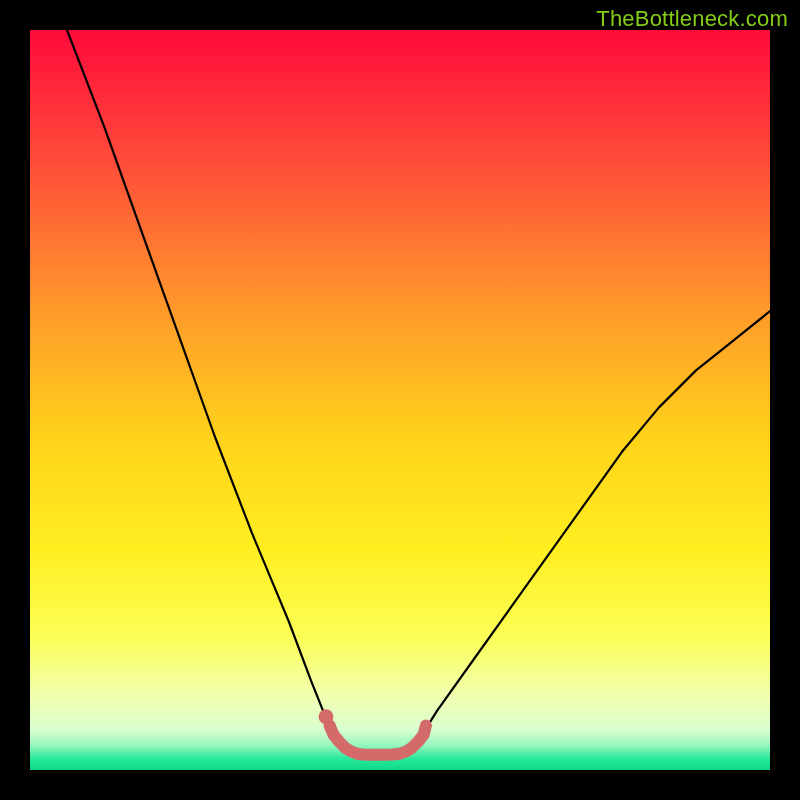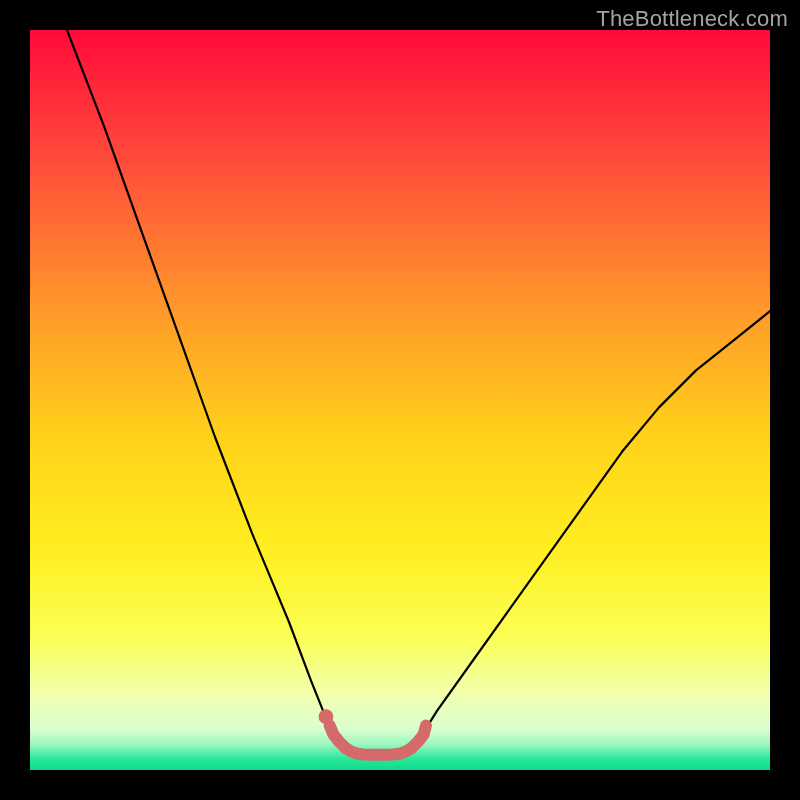--- a/index.html
+++ b/index.html
@@ -32,21 +32,21 @@
     top: 0;
     width: 100%;
     height: 100%;
   }
   .watermark {
     position: absolute;
     top: 6px;
     right: 12px;
     font-family: Arial, Helvetica, sans-serif;
     font-size: 22px;
-    color: #a3a3a3;
+    color: #84cc16;
     letter-spacing: 0.2px;
   }
   svg.curves {
     position: absolute;
     left: 0;
     top: 0;
     width: 100%;
     height: 100%;
   }
 </style>

